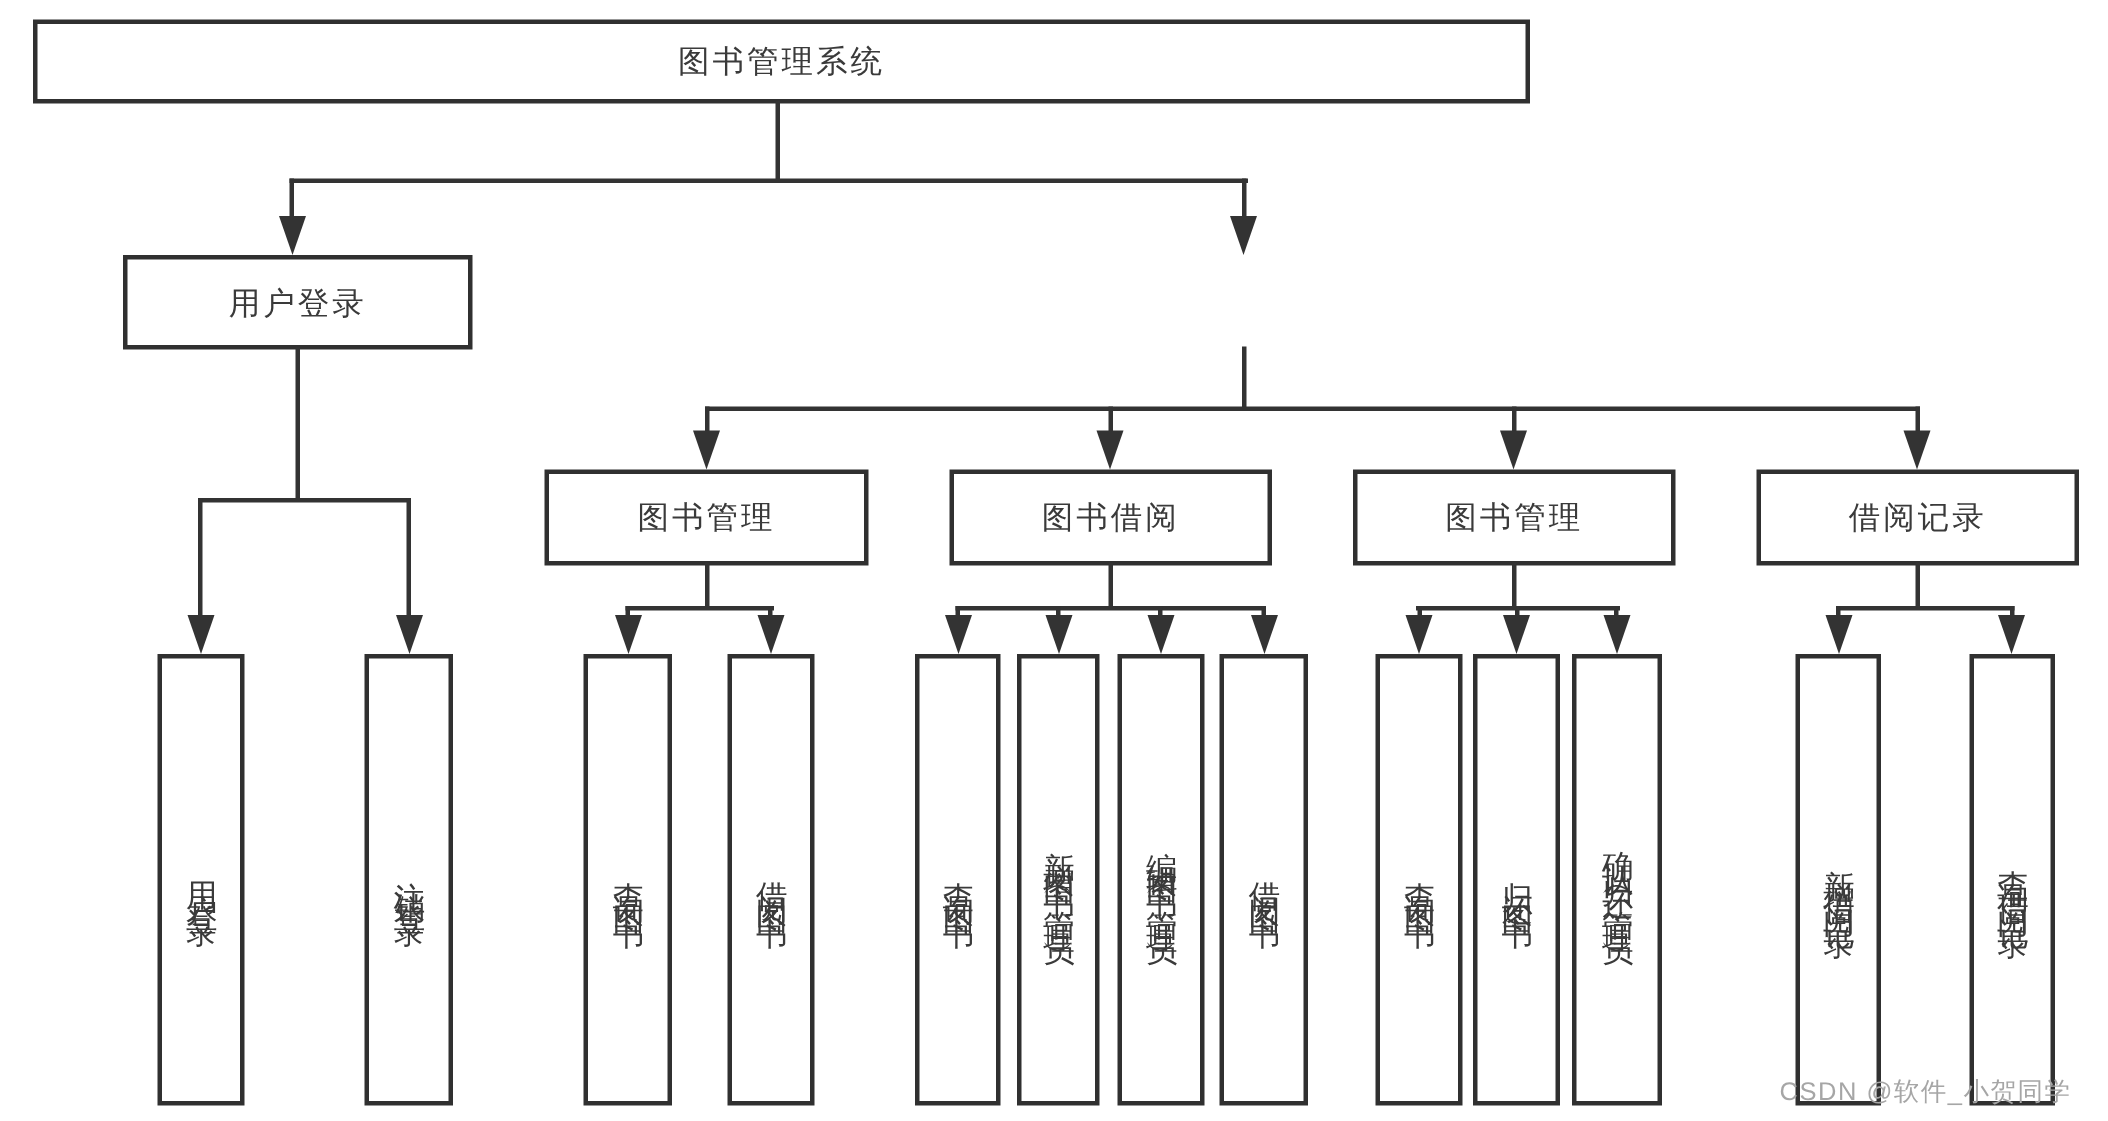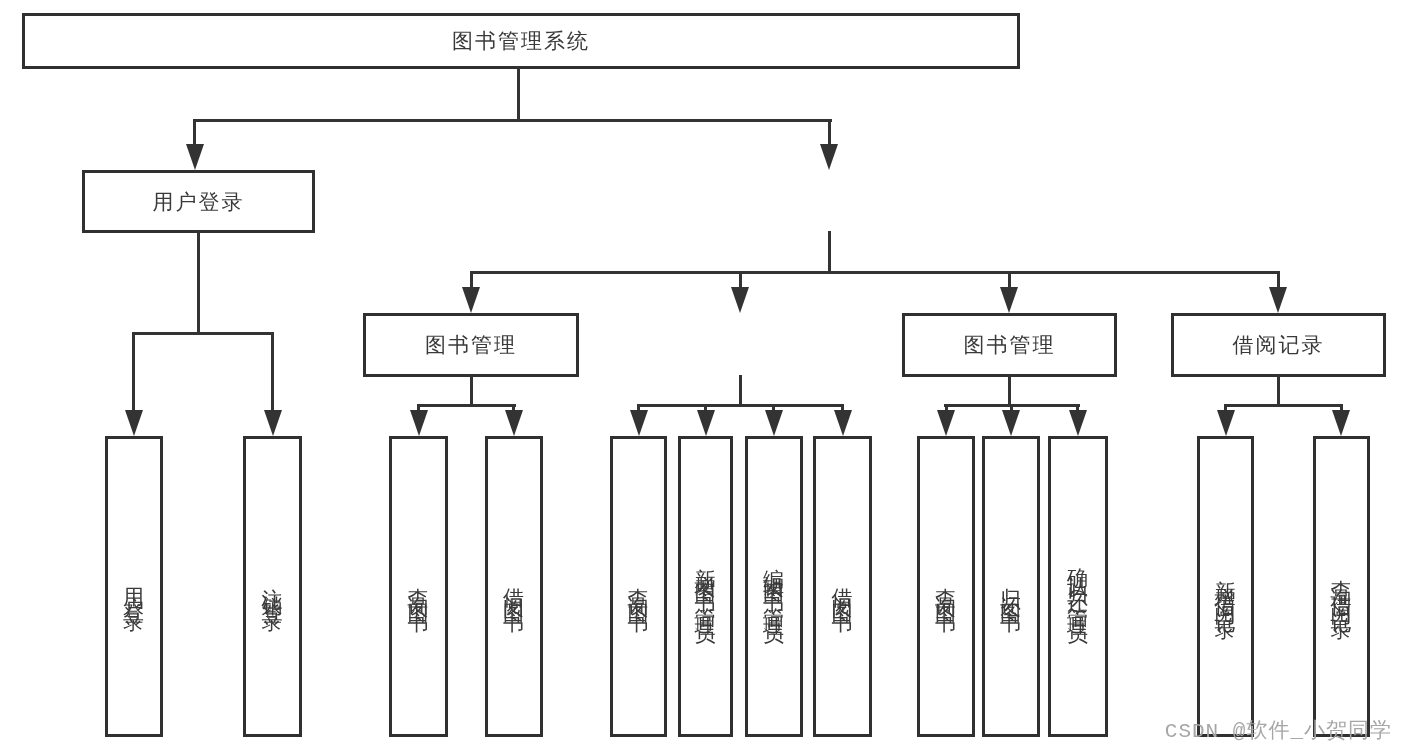--- a/index.html
+++ b/index.html
@@ -21,44 +21,46 @@
   }
   .hl,.vl{position:absolute;background:var(--line,#333333);}
   .hl{height:3px;}
   .vl{width:3px;}
   .arrow{
     position:absolute;width:0;height:0;
     border-left:9px solid transparent;border-right:9px solid transparent;
     border-top:26px solid var(--line,#333333);
   }
   .watermark{
-    position:absolute;top:716px;right:13px;z-index:5;
-    font-size:21px;letter-spacing:1px;white-space:nowrap;
+    position:absolute;top:716px;right:24px;z-index:5;
+    font-size:17px;letter-spacing:1px;white-space:nowrap;
     color:var(--watermark,#a6a6a6);
-    font-family:Liberation Mono, monospace;
   }
 </style>
 </head>
 <body>
 
 <div id="stage" style="--bg: #ffffff; --border: #303030; --line: #333333; --text: #3a3a3a; --watermark: #a6a6a6;">
 
   <div class="box hbox" style="left:22px;top:13px;width:998px;height:56px">
     <span>图书管理系统</span>
   </div>
 
   <div class="box hbox" style="left:82px;top:170px;width:233px;height:63px">
     <span>用户登录</span>
   </div>
 
 
   <div class="box hbox" style="left:363px;top:313px;width:216px;height:64px">
     <span>图书管理</span>
   </div>
 
+  <div class="box hbox" style="left:633px;top:313px;width:215px;height:64px">
+    <span>图书借阅</span>
+  </div>
 
   <div class="box hbox" style="left:902px;top:313px;width:215px;height:64px">
     <span>图书管理</span>
   </div>
 
   <div class="box hbox" style="left:1171px;top:313px;width:215px;height:64px">
     <span>借阅记录</span>
   </div>
 
   <div class="box vbox" style="left:105px;top:436px;width:58px;height:301px">

